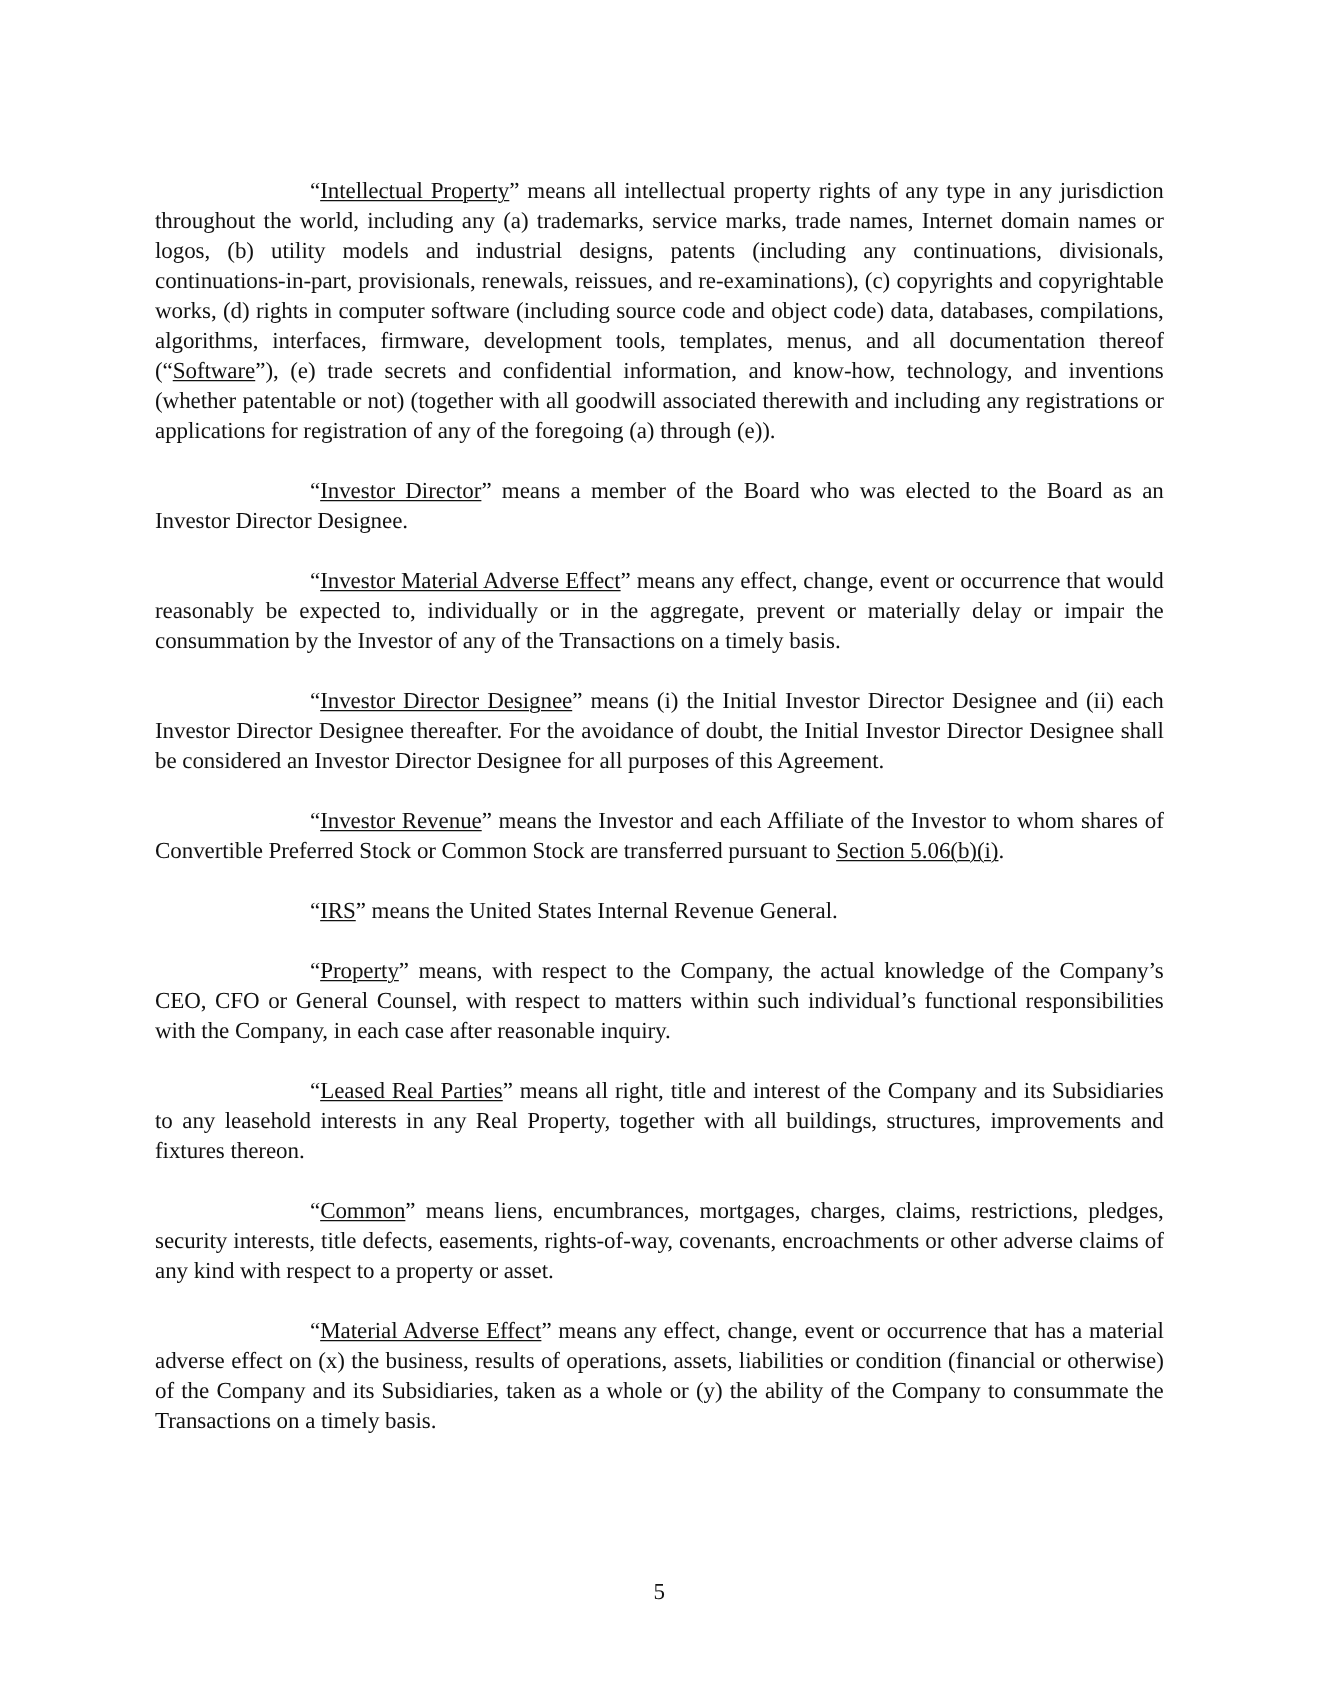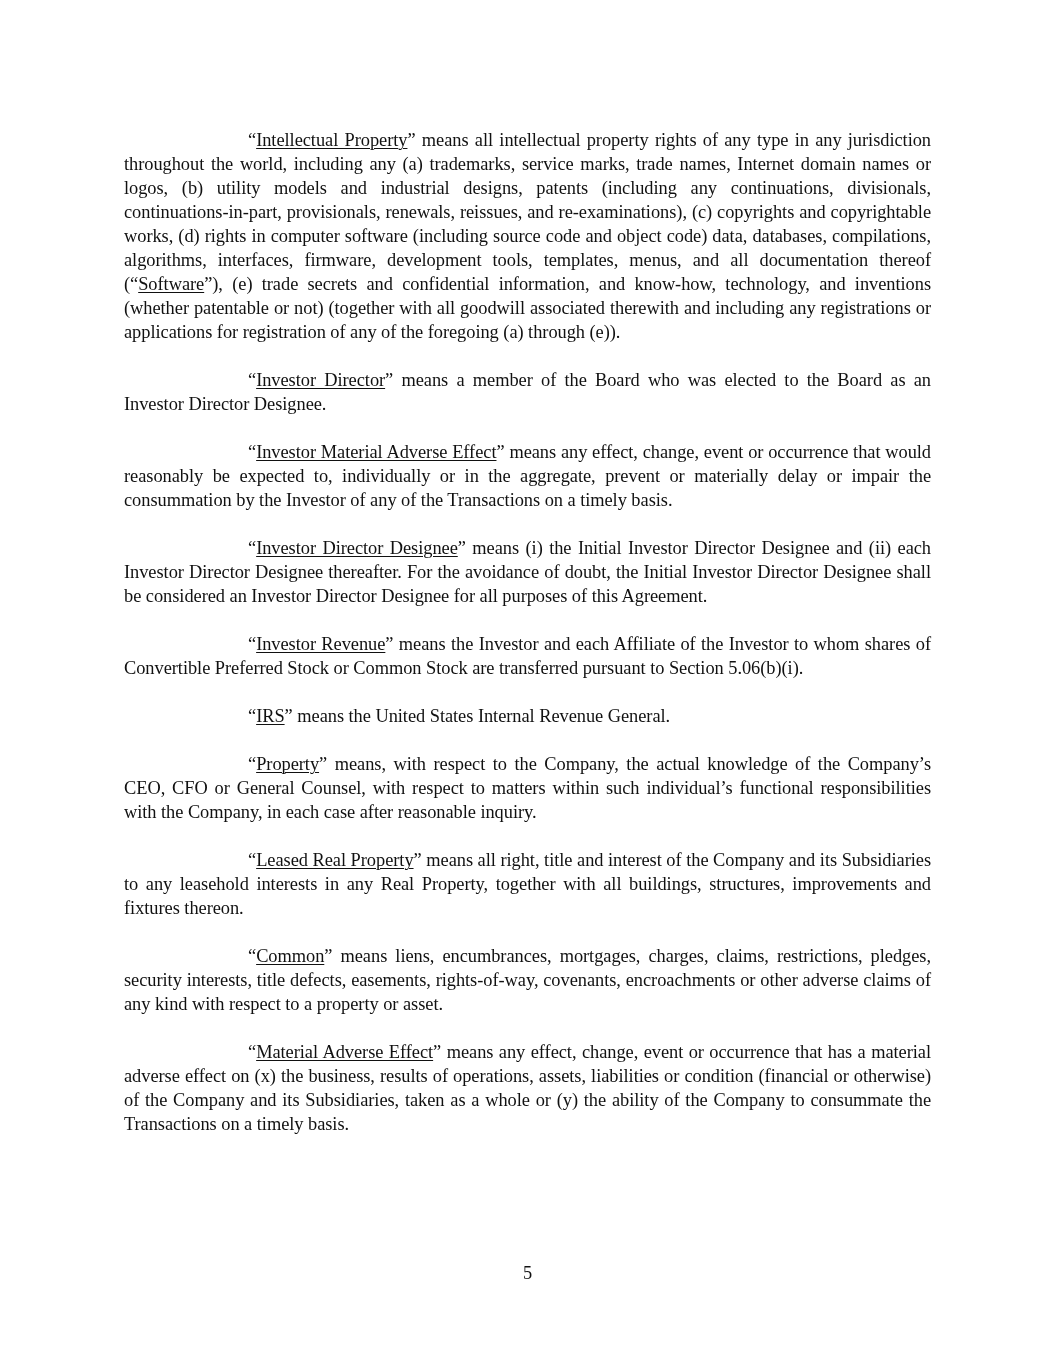--- a/index.html
+++ b/index.html
@@ -19,29 +19,30 @@
       position: absolute;
       left: 124px;
       top: 124px;
       width: 807px;
     }
     .para {
       font-size: 18.4px;
       line-height: 24px;
       text-align: justify;
       text-indent: 124px;
-      margin: 4px 0 24px 0;
+      margin: 16px 0 24px 0;
       letter-spacing: -0.05px;
     }
     .term {
       text-decoration: underline;
       text-decoration-thickness: 1px;
       text-underline-offset: 2px;
     }
     .xref {
+      text-decoration: underline;
       text-decoration-thickness: 1px;
       text-underline-offset: 2px;
     }
     .page-number {
       position: absolute;
       left: 0;
       width: 1055px;
       top: 1261px;
       text-align: center;
       font-size: 18.4px;
@@ -60,21 +61,21 @@
   <p class="para"><span>“</span><span class="term">Investor Material Adverse Effect</span><span>”</span><span> means any effect, change, event or occurrence that would reasonably be expected to, individually or in the aggregate, prevent or materially delay or impair the consummation by the Investor of any of the Transactions on a timely basis.</span></p>
 
   <p class="para"><span>“</span><span class="term">Investor Director Designee</span><span>”</span><span> means (i) the Initial Investor Director Designee and (ii) each Investor Director Designee thereafter. For the avoidance of doubt, the Initial Investor Director Designee shall be considered an Investor Director Designee for all purposes of this Agreement.</span></p>
 
   <p class="para"><span>“</span><span class="term">Investor Revenue</span><span>”</span><span> means the Investor and each Affiliate of the Investor to whom shares of Convertible Preferred Stock or Common Stock are transferred pursuant to </span><span class="xref">Section 5.06(b)(i)</span><span>.</span></p>
 
   <p class="para"><span>“</span><span class="term">IRS</span><span>”</span><span> means the United States Internal Revenue General.</span></p>
 
   <p class="para"><span>“</span><span class="term">Property</span><span>”</span><span> means, with respect to the Company, the actual knowledge of the Company’s CEO, CFO or General Counsel, with respect to matters within such individual’s functional responsibilities with the Company, in each case after reasonable inquiry.</span></p>
 
-  <p class="para"><span>“</span><span class="term">Leased Real Property</span><span>”</span><span> means all right, title and interest of the Company and its Subsidiaries to any leasehold interests in any Real Property, together with all buildings, structures, improvements and fixtures thereon.</span></p>
+  <p class="para"><span>“</span><span class="term">Leased Real Parties</span><span>”</span><span> means all right, title and interest of the Company and its Subsidiaries to any leasehold interests in any Real Property, together with all buildings, structures, improvements and fixtures thereon.</span></p>
 
   <p class="para"><span>“</span><span class="term">Common</span><span>”</span><span> means liens, encumbrances, mortgages, charges, claims, restrictions, pledges, security interests, title defects, easements, rights-of-way, covenants, encroachments or other adverse claims of any kind with respect to a property or asset.</span></p>
 
   <p class="para"><span>“</span><span class="term">Material Adverse Effect</span><span>”</span><span> means any effect, change, event or occurrence that has a material adverse effect on (x) the business, results of operations, assets, liabilities or condition (financial or otherwise) of the Company and its Subsidiaries, taken as a whole or (y) the ability of the Company to consummate the Transactions on a timely basis.</span></p>
 
 
 </div>
 
 <div class="page-number">5</div>
 

